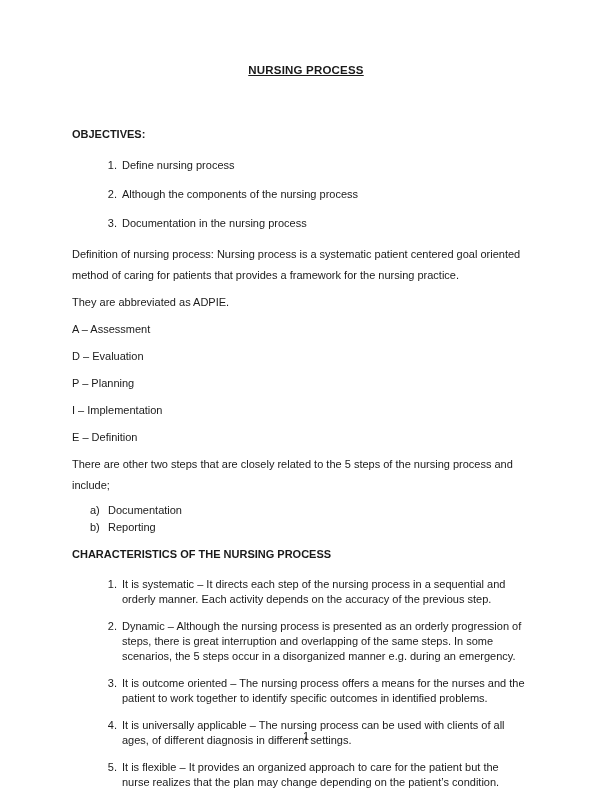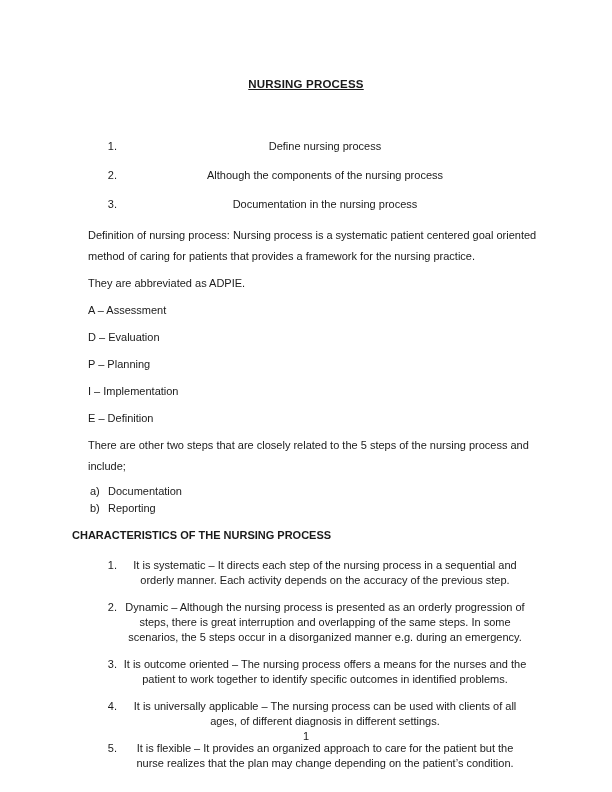--- a/index.html
+++ b/index.html
@@ -21,44 +21,43 @@
     width: 612px;
     height: 792px;
     padding: 62px 72px 0 72px;
     font-size: 11px;
   }
   .title {
     font-size: 11.5px;
     font-weight: bold;
     text-decoration: underline;
     text-align: center;
-    margin: 14px 0 46px 0;
+    margin: 0 0 46px 0;
     line-height: 16px;
     letter-spacing: 0.2px;
   }
   .heading {
     font-size: 11px;
     font-weight: bold;
     line-height: 21px;
     margin: 0 0 4px 0;
   }
   .para {
     line-height: 21px;
-    margin: 0 0 6px 16px;
+    margin: 0 0 6px 0;
   }
   ol.num-list {
     list-style-type: decimal;
     margin: 0 0 8px 0;
     padding-left: 36px;
     line-height: 17px;
   }
   ol.num-list li {
     padding-left: 2px;
     margin: 12px;
-    text-align: center;
   }
   ol.num-list.wide {
     line-height: 15px;
     margin-bottom: 0;
   }
   .alpha-list {
     margin: 4px 0 8px 0;
     padding-left: 18px;
     line-height: 17px;
   }
@@ -79,20 +78,21 @@
     line-height: 14px;
   }
 </style>
 </head>
 <body>
 
 <div class="page">
 
   <h1 class="title">NURSING PROCESS</h1>
 
+  <h2 class="heading">OBJECTIVES:</h2>
 
   <ol class="num-list">
     <li>Define nursing process</li>
     <li>Although the components of the nursing process</li>
     <li>Documentation in the nursing process</li>
   </ol>
 
   <p class="para">Definition of nursing process: Nursing process is a systematic patient centered goal oriented method of caring for patients that provides a framework for the nursing practice.</p>
 
 

